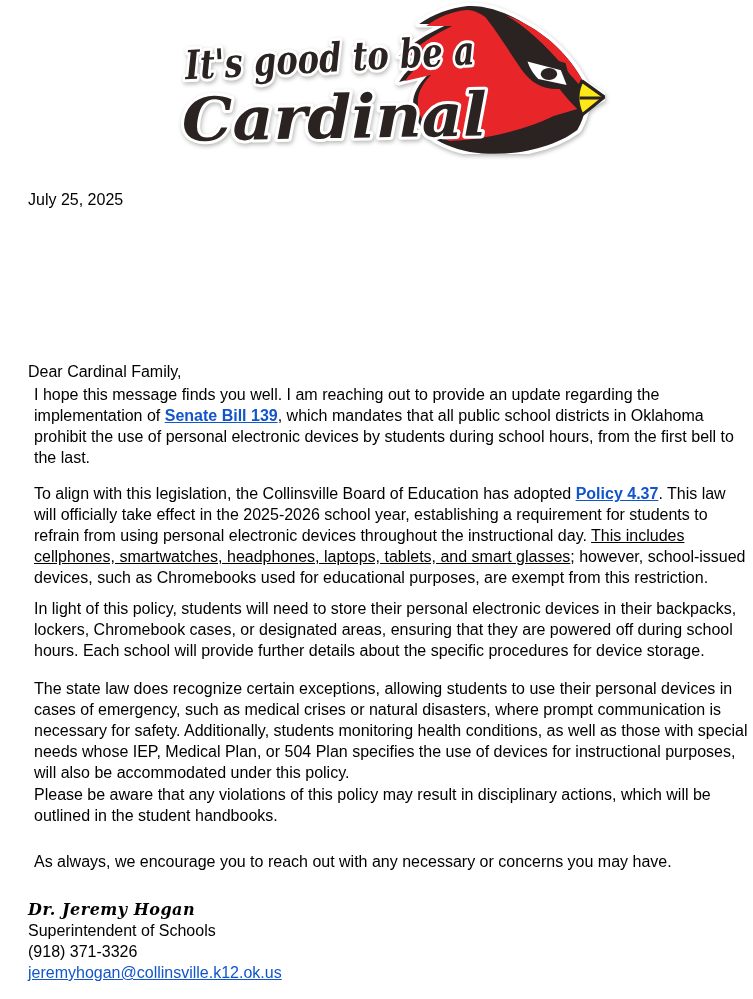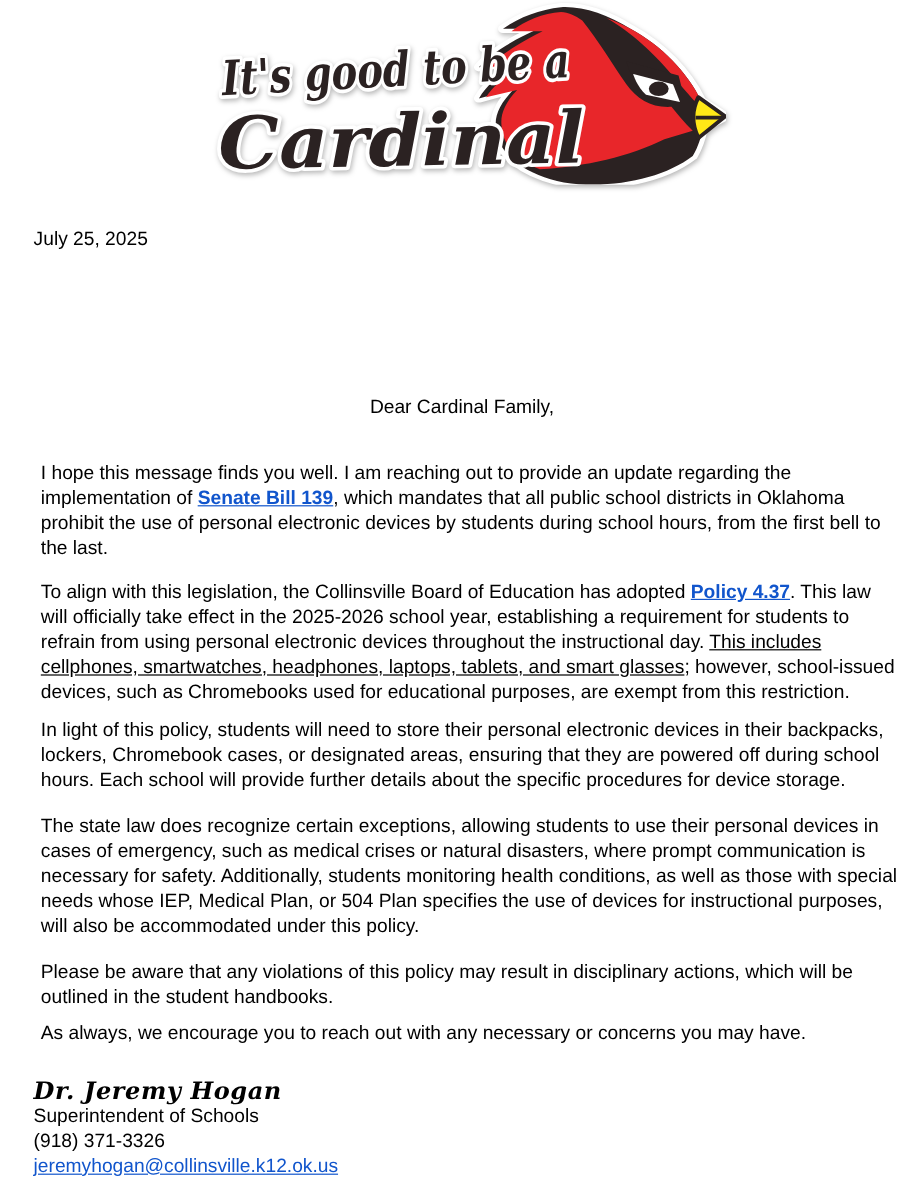--- a/index.html
+++ b/index.html
@@ -3,29 +3,29 @@
 <meta charset="utf-8">
 <style>
   html,body{margin:0;padding:0;background:#fff;}
   .page{
     position:relative;width:753px;height:999px;background:#ffffff;overflow:hidden;
     font-family:"Liberation Sans",sans-serif;font-size:16px;line-height:21px;color:#000;
   }
   .abs{position:absolute;left:28px;width:714px;}
   .date-line{top:189px;}
   .subject-line{top:269px;font-weight:bold;}
-  .salutation-line{top:329px;text-align:center;}
+  .salutation-line{top:361px;}
   .para{position:absolute;left:28px;width:714px;margin:6px;}
   .doclink{color:var(--link-color,#1155cc);font-weight:bold;text-decoration:underline;cursor:pointer;}
   .u-run{text-decoration:underline;}
   .sig-block{top:899px;}
   .sig-line{line-height:21px;}
   .script-name{
     font-family:"DejaVu Serif",serif;font-style:italic;font-weight:bold;
-    font-size:20px;line-height:21px;letter-spacing:.5px;
+    font-size:16px;line-height:21px;letter-spacing:.5px;
   }
   .email-link{color:var(--link-color,#1155cc);text-decoration:underline;font-weight:normal;cursor:pointer;}
   .logo-wrap{position:absolute;left:155px;top:2px;width:450px;height:152px;}
   .logo-svg{filter:drop-shadow(1px 2px 2px rgba(0,0,0,.28));}
   .logo-svg text.script{
     font-family:"DejaVu Serif",serif;font-style:italic;font-weight:bold;
     paint-order:stroke;stroke:#ffffff;stroke-width:6px;stroke-linejoin:round;
   }
 </style>
 </head>
@@ -65,21 +65,21 @@
   <div class="abs date-line">July 25, 2025</div>
 
 
   <div class="abs salutation-line">Dear Cardinal Family,</div>
 
   <div id="paragraphs">
       <p class="para" style="top: 378px;">I hope this message finds you well. I am reaching out to provide an update regarding the implementation of <a class="doclink">Senate Bill 139</a>, which mandates that all public school districts in Oklahoma prohibit the use of personal electronic devices by students during school hours, from the first bell to the last.</p>
       <p class="para" style="top: 477px;">To align with this legislation, the Collinsville Board of Education has adopted <a class="doclink">Policy 4.37</a>. This law will officially take effect in the 2025-2026 school year, establishing a requirement for students to refrain from using personal electronic devices throughout the instructional day. <span class="u-run">This includes cellphones, smartwatches, headphones, laptops, tablets, and smart glasses</span>; however, school-issued devices, such as Chromebooks used for educational purposes, are exempt from this restriction.</p>
       <p class="para" style="top: 592px;">In light of this policy, students will need to store their personal electronic devices in their backpacks, lockers, Chromebook cases, or designated areas, ensuring that they are powered off during school hours. Each school will provide further details about the specific procedures for device storage.</p>
       <p class="para" style="top: 672px;">The state law does recognize certain exceptions, allowing students to use their personal devices in cases of emergency, such as medical crises or natural disasters, where prompt communication is necessary for safety. Additionally, students monitoring health conditions, as well as those with special needs whose IEP, Medical Plan, or 504 Plan specifies the use of devices for instructional purposes, will also be accommodated under this policy.</p>
-      <p class="para" style="top: 794px;">Please be aware that any violations of this policy may result in disciplinary actions, which will be outlined in the student handbooks.</p>
+      <p class="para" style="top: 778px;">Please be aware that any violations of this policy may result in disciplinary actions, which will be outlined in the student handbooks.</p>
       <p class="para" style="top: 845px;">As always, we encourage you to reach out with any necessary or concerns you may have.</p>
     </div>
 
   <div class="abs sig-block">
     <div class="sig-line script-name">Dr. Jeremy Hogan</div>
     <div class="sig-line">Superintendent of Schools</div>
     <div class="sig-line">(918) 371-3326</div>
     <div class="sig-line"><a class="email-link">jeremyhogan@collinsville.k12.ok.us</a></div>
   </div>
 

